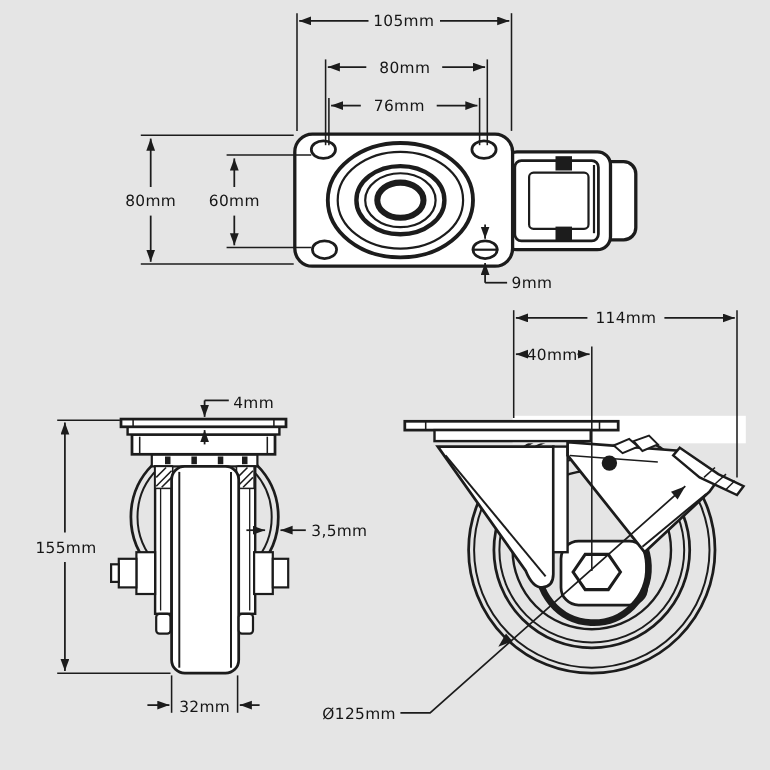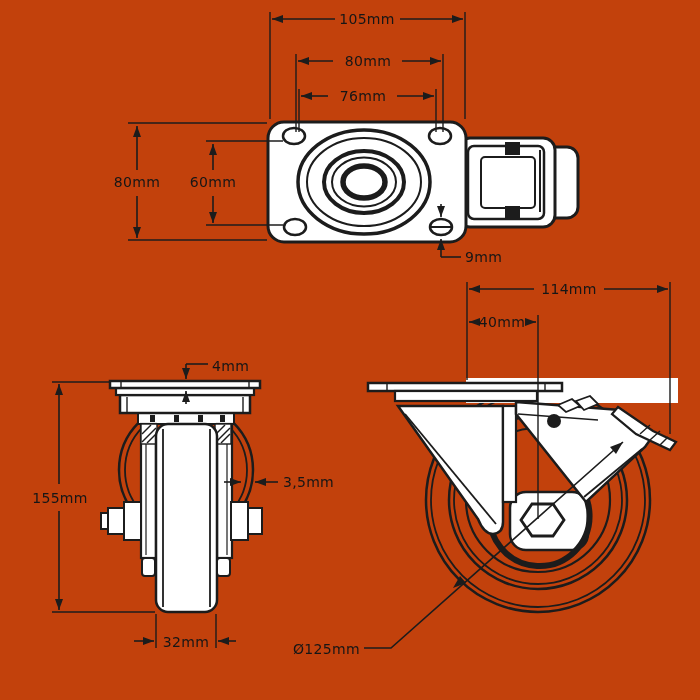--- a/index.html
+++ b/index.html
@@ -1,16 +1,16 @@
 <!DOCTYPE html>
 <html><head>
 <meta charset="utf-8">
 <style>
   html,body{margin:0;padding:0;background:#ffffff;}
-  .stage{width:700px;height:700px;position:relative;background:#c2410c;overflow:hidden;text-decoration:underline;}
+  .stage{width:700px;height:700px;position:relative;background:#e5e5e5;overflow:hidden;text-decoration:underline;}
   svg{display:block;}
   text{font-family:"DejaVu Sans","Liberation Sans",sans-serif;font-size:14px;fill:#161616;letter-spacing:.3px;}
 </style>
 </head>
 <body>
 
 <div class="stage">
 <svg width="700" height="700" viewBox="0 0 700 700">
   <defs>
     <marker id="ah" orient="auto" markerUnits="userSpaceOnUse" markerWidth="14" markerHeight="10" refX="11" refY="4">

